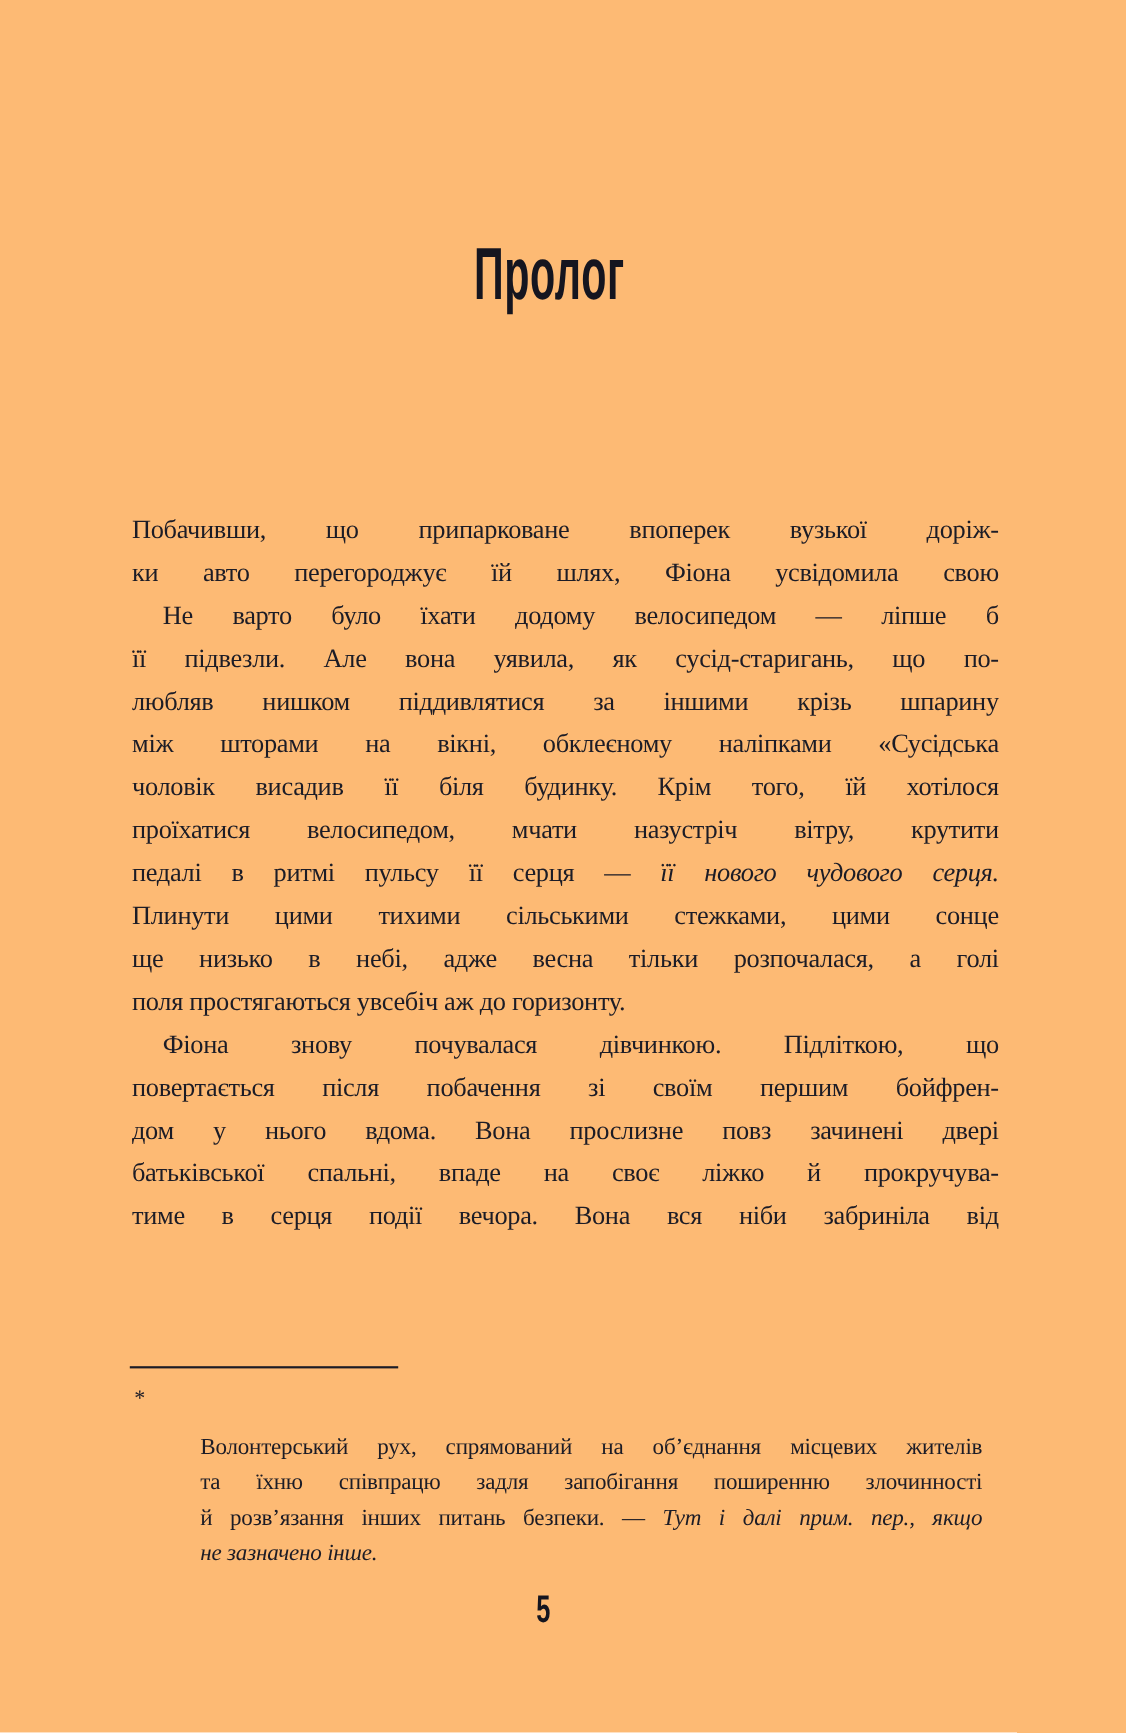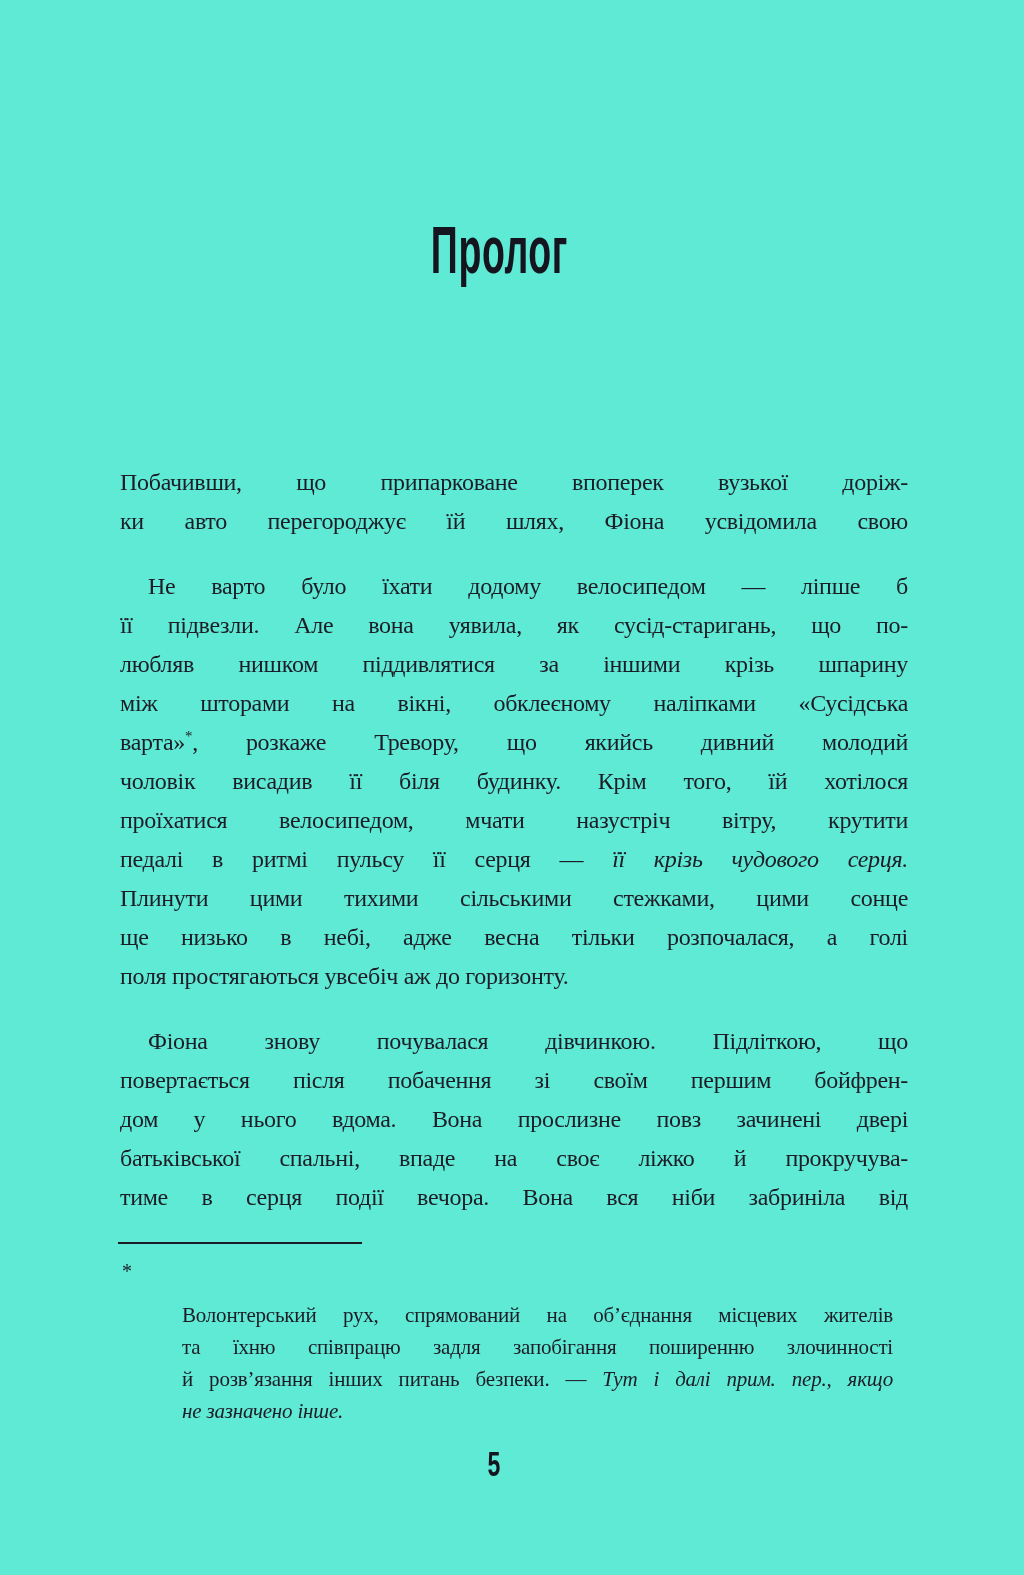--- a/index.html
+++ b/index.html
@@ -4,21 +4,21 @@
 <style>
   html, body {
     margin: 0;
     padding: 0;
     background: #ffffff;
   }
   .page {
     position: relative;
     width: 1024px;
     height: 1575px;
-    background: #5eead4;
+    background: #fdba74;
     font-family: "Liberation Serif", serif;
     color: #1c1c26;
     overflow: hidden;
   }
 
   
   .chapter-title {
     position: absolute;
     top: 216px;
     left: 0;
@@ -50,21 +50,20 @@
     letter-spacing: -0.3px;
   }
   .line {
     height: 39px;
     overflow: hidden;
     text-align: justify;
     text-align-last: justify;
   }
   .line.first {
     text-indent: 28px;
-    margin-top: 26px;
   }
   .line.parend {
     text-align: left;
     text-align-last: left;
   }
   .it { font-style: italic; }
   sup.fnref {
     font-size: 0.62em;
     vertical-align: super;
     line-height: 0;
@@ -134,24 +133,23 @@
     <div>
       <div class="line">Побачивши, що припарковане впоперек вузької доріж-</div>
       <div class="line">ки авто перегороджує їй шлях, Фіона усвідомила свою</div>
     </div>
 
     <div>
       <div class="line first">Не варто було їхати додому велосипедом — ліпше б</div>
       <div class="line">її підвезли. Але вона уявила, як сусід-старигань, що по-</div>
       <div class="line">любляв нишком піддивлятися за іншими крізь шпарину</div>
       <div class="line">між шторами на вікні, обклеєному наліпками «Сусідська</div>
-      <div class="line"><span>варта»</span><sup class="fnref">*</sup><span>, розкаже Тревору, що якийсь дивний молодий</span></div>
       <div class="line">чоловік висадив її біля будинку. Крім того, їй хотілося</div>
       <div class="line">проїхатися велосипедом, мчати назустріч вітру, крутити</div>
-      <div class="line"><span>педалі в ритмі пульсу її серця — </span><span class="it">її крізь чудового серця.</span></div>
+      <div class="line"><span>педалі в ритмі пульсу її серця — </span><span class="it">її нового чудового серця.</span></div>
       <div class="line">Плинути цими тихими сільськими стежками, цими сонце</div>
       <div class="line">ще низько в небі, адже весна тільки розпочалася, а голі</div>
       <div class="line parend">поля простягаються увсебіч аж до горизонту.</div>
     </div>
 
     <div>
       <div class="line first">Фіона знову почувалася дівчинкою. Підліткою, що</div>
       <div class="line">повертається після побачення зі своїм першим бойфрен-</div>
       <div class="line">дом у нього вдома. Вона прослизне повз зачинені двері</div>
       <div class="line">батьківської спальні, впаде на своє ліжко й прокручува-</div>

